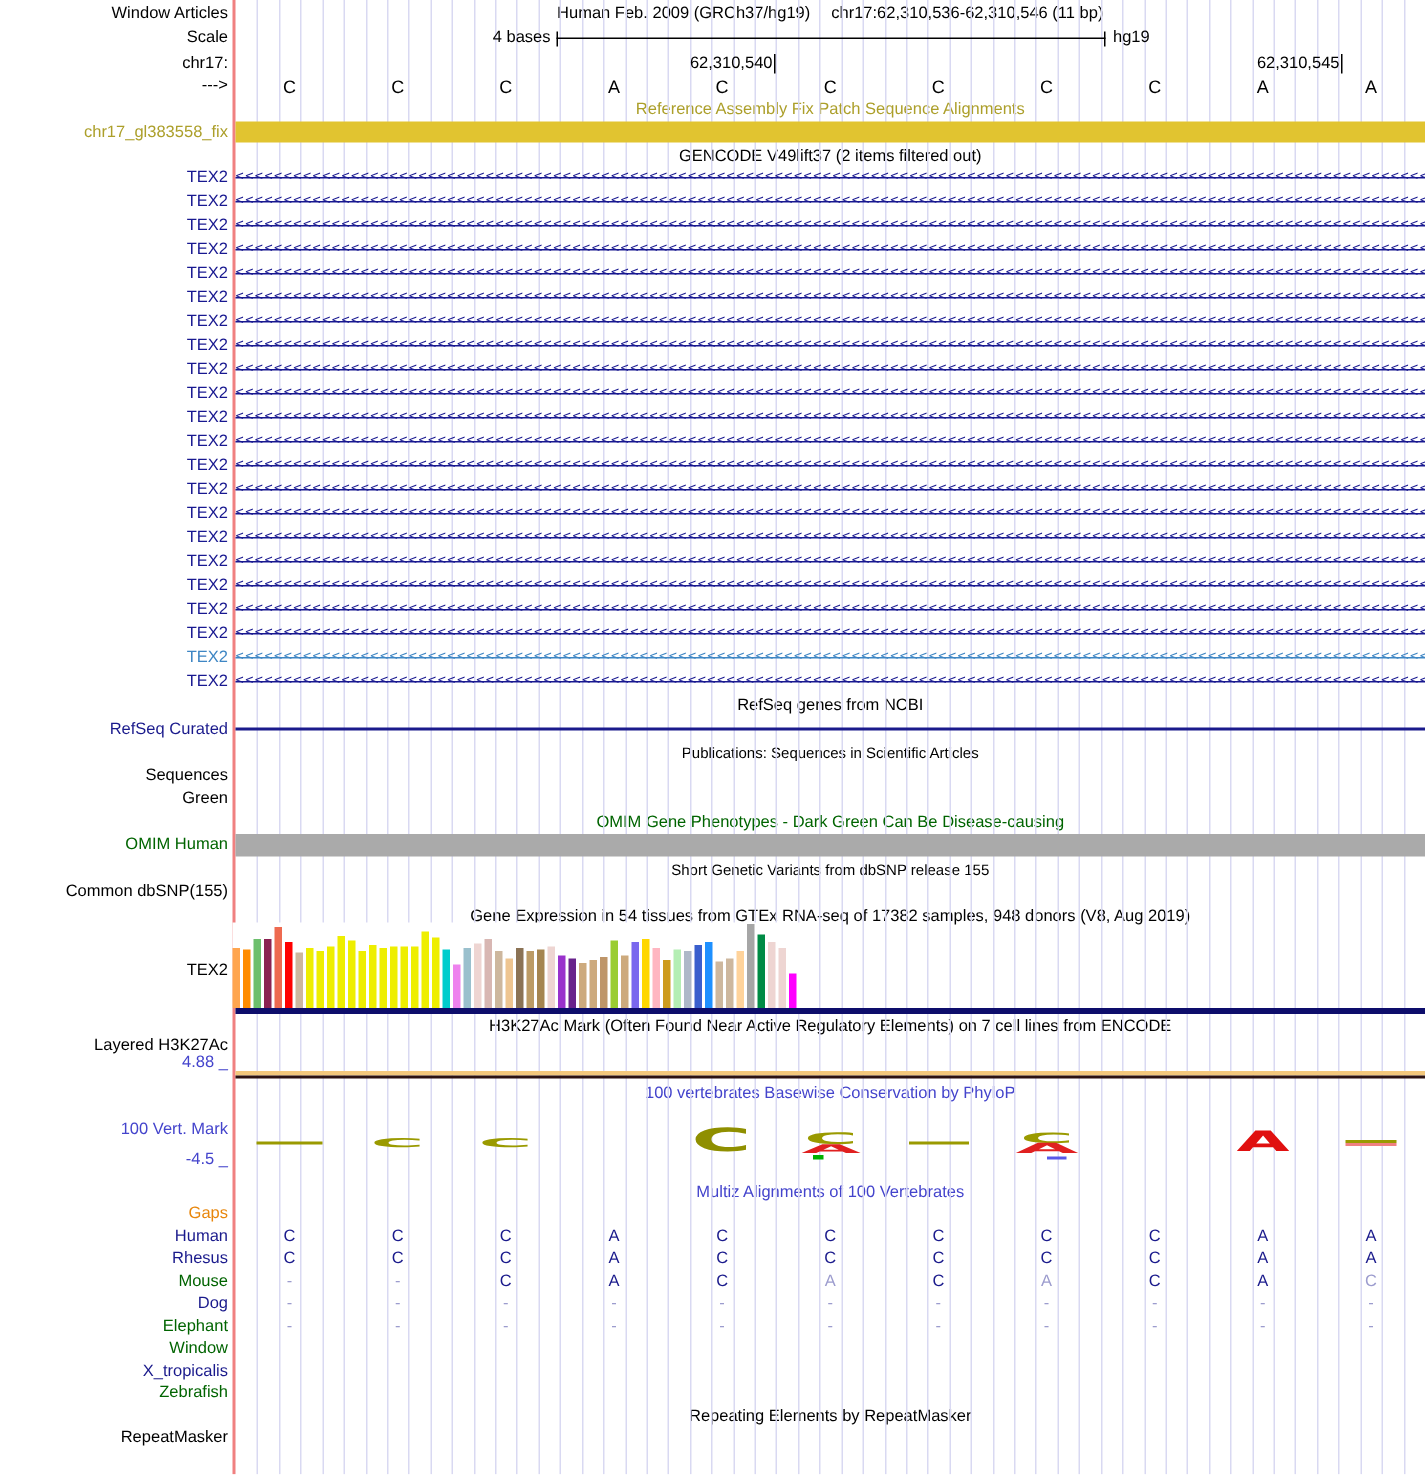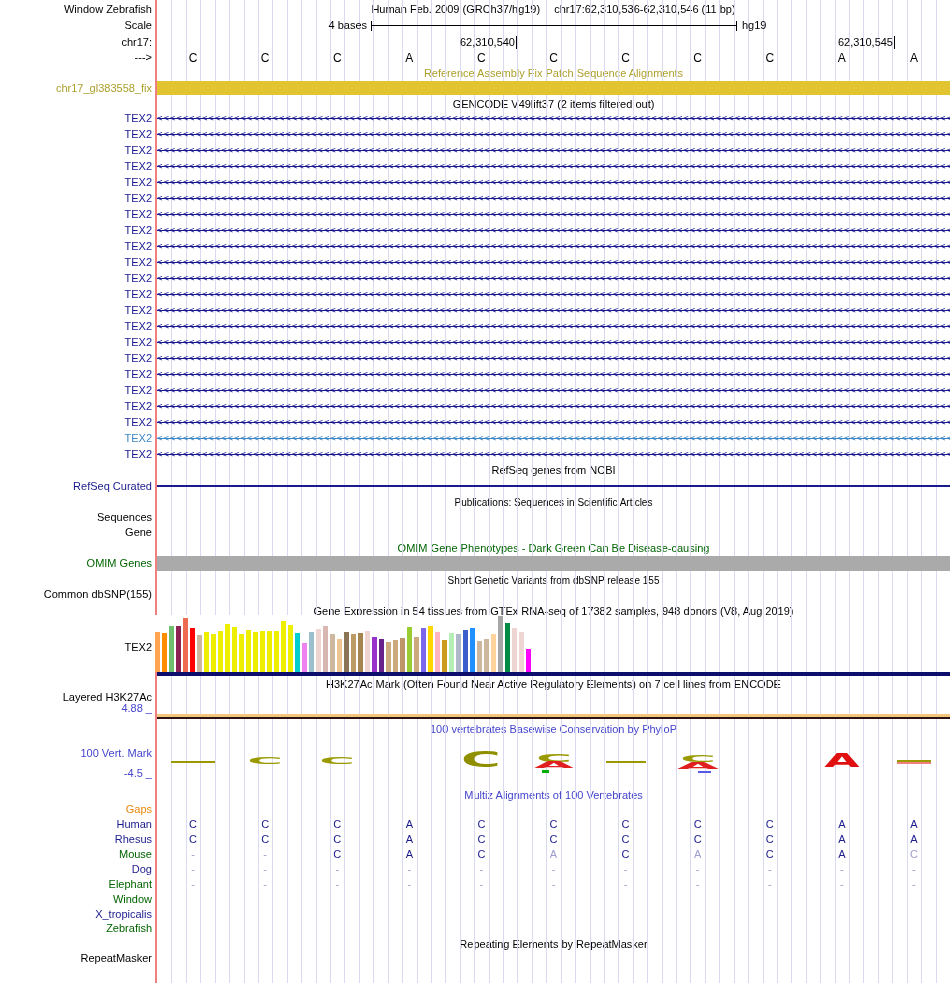--- a/index.html
+++ b/index.html
@@ -20,21 +20,21 @@
   .glyphletter{position:absolute;font-family:"DejaVu Sans",sans-serif;font-weight:bold;font-size:20px;line-height:20px;z-index:2;}
   .glyphdash{position:absolute;z-index:2;}
 </style>
 </head>
 <body>
 
 <div id="screen">
 
   <div style="position:absolute;left:155px;top:0;width:2px;height:983px;background:#F08080;z-index:1;"></div>
 
-  <div class="lbl" style="top:3px">Window Zebrafish</div>
+  <div class="lbl" style="top:3px">Window Articles</div>
   <div class="title" style="top:3px;display:flex;justify-content:center;gap:14px">
     <span>Human Feb. 2009 (GRCh37/hg19)</span>
     <span>chr17:62,310,536-62,310,546 (11 bp)</span>
   </div>
 
   <div class="lbl" style="top:19px">Scale</div>
   <div style="position:absolute;right:583px;top:19px;font-size:11px;line-height:13px;white-space:nowrap;z-index:3">4 bases</div>
   <div style="position:absolute;left:371px;top:25px;width:366px;height:1px;background:#000;z-index:3"></div>
   <div style="position:absolute;left:371px;top:21px;width:1px;height:10px;background:#000;z-index:3"></div>
   <div style="position:absolute;left:736px;top:21px;width:1px;height:10px;background:#000;z-index:3"></div>
@@ -57,24 +57,24 @@
   <div class="hline" style="top:81px;height:14px;background:#E1C430"></div>
 
   <div class="title" style="top:98px">GENCODE V49lift37 (2 items filtered out)</div>
 
   <div class="title" style="top:464px">RefSeq genes from NCBI</div>
   <div class="lbl" style="top:480px;color:#1A1A8C">RefSeq Curated</div>
   <div class="hline" style="top:485px;height:2px;background:#1A1A8C"></div>
 
   <div class="title small" style="top:496px">Publications: Sequences in Scientific Articles</div>
   <div class="lbl" style="top:511px">Sequences</div>
-  <div class="lbl" style="top:526px">Gene</div>
+  <div class="lbl" style="top:526px">Green</div>
 
   <div class="title" style="top:542px;color:#006400">OMIM Gene Phenotypes - Dark Green Can Be Disease-causing</div>
-  <div class="lbl" style="top:557px;color:#006400">OMIM Genes</div>
+  <div class="lbl" style="top:557px;color:#006400">OMIM Human</div>
   <div class="hline" style="top:556px;height:15px;background:#AAAAAA"></div>
 
   <div class="title small" style="top:574px">Short Genetic Variants from dbSNP release 155</div>
   <div class="lbl" style="top:588px">Common dbSNP(155)</div>
 
   <div class="title" style="top:605px">Gene Expression in 54 tissues from GTEx RNA-seq of 17382 samples, 948 donors (V8, Aug 2019)</div>
   <div class="lbl" style="top:641px">TEX2</div>
   <div style="position:absolute;left:155px;top:615px;width:386px;height:57px;background:#fff;z-index:1"></div>
   <div class="hline" style="top:672px;height:4px;background:#0D0D6B"></div>
 

